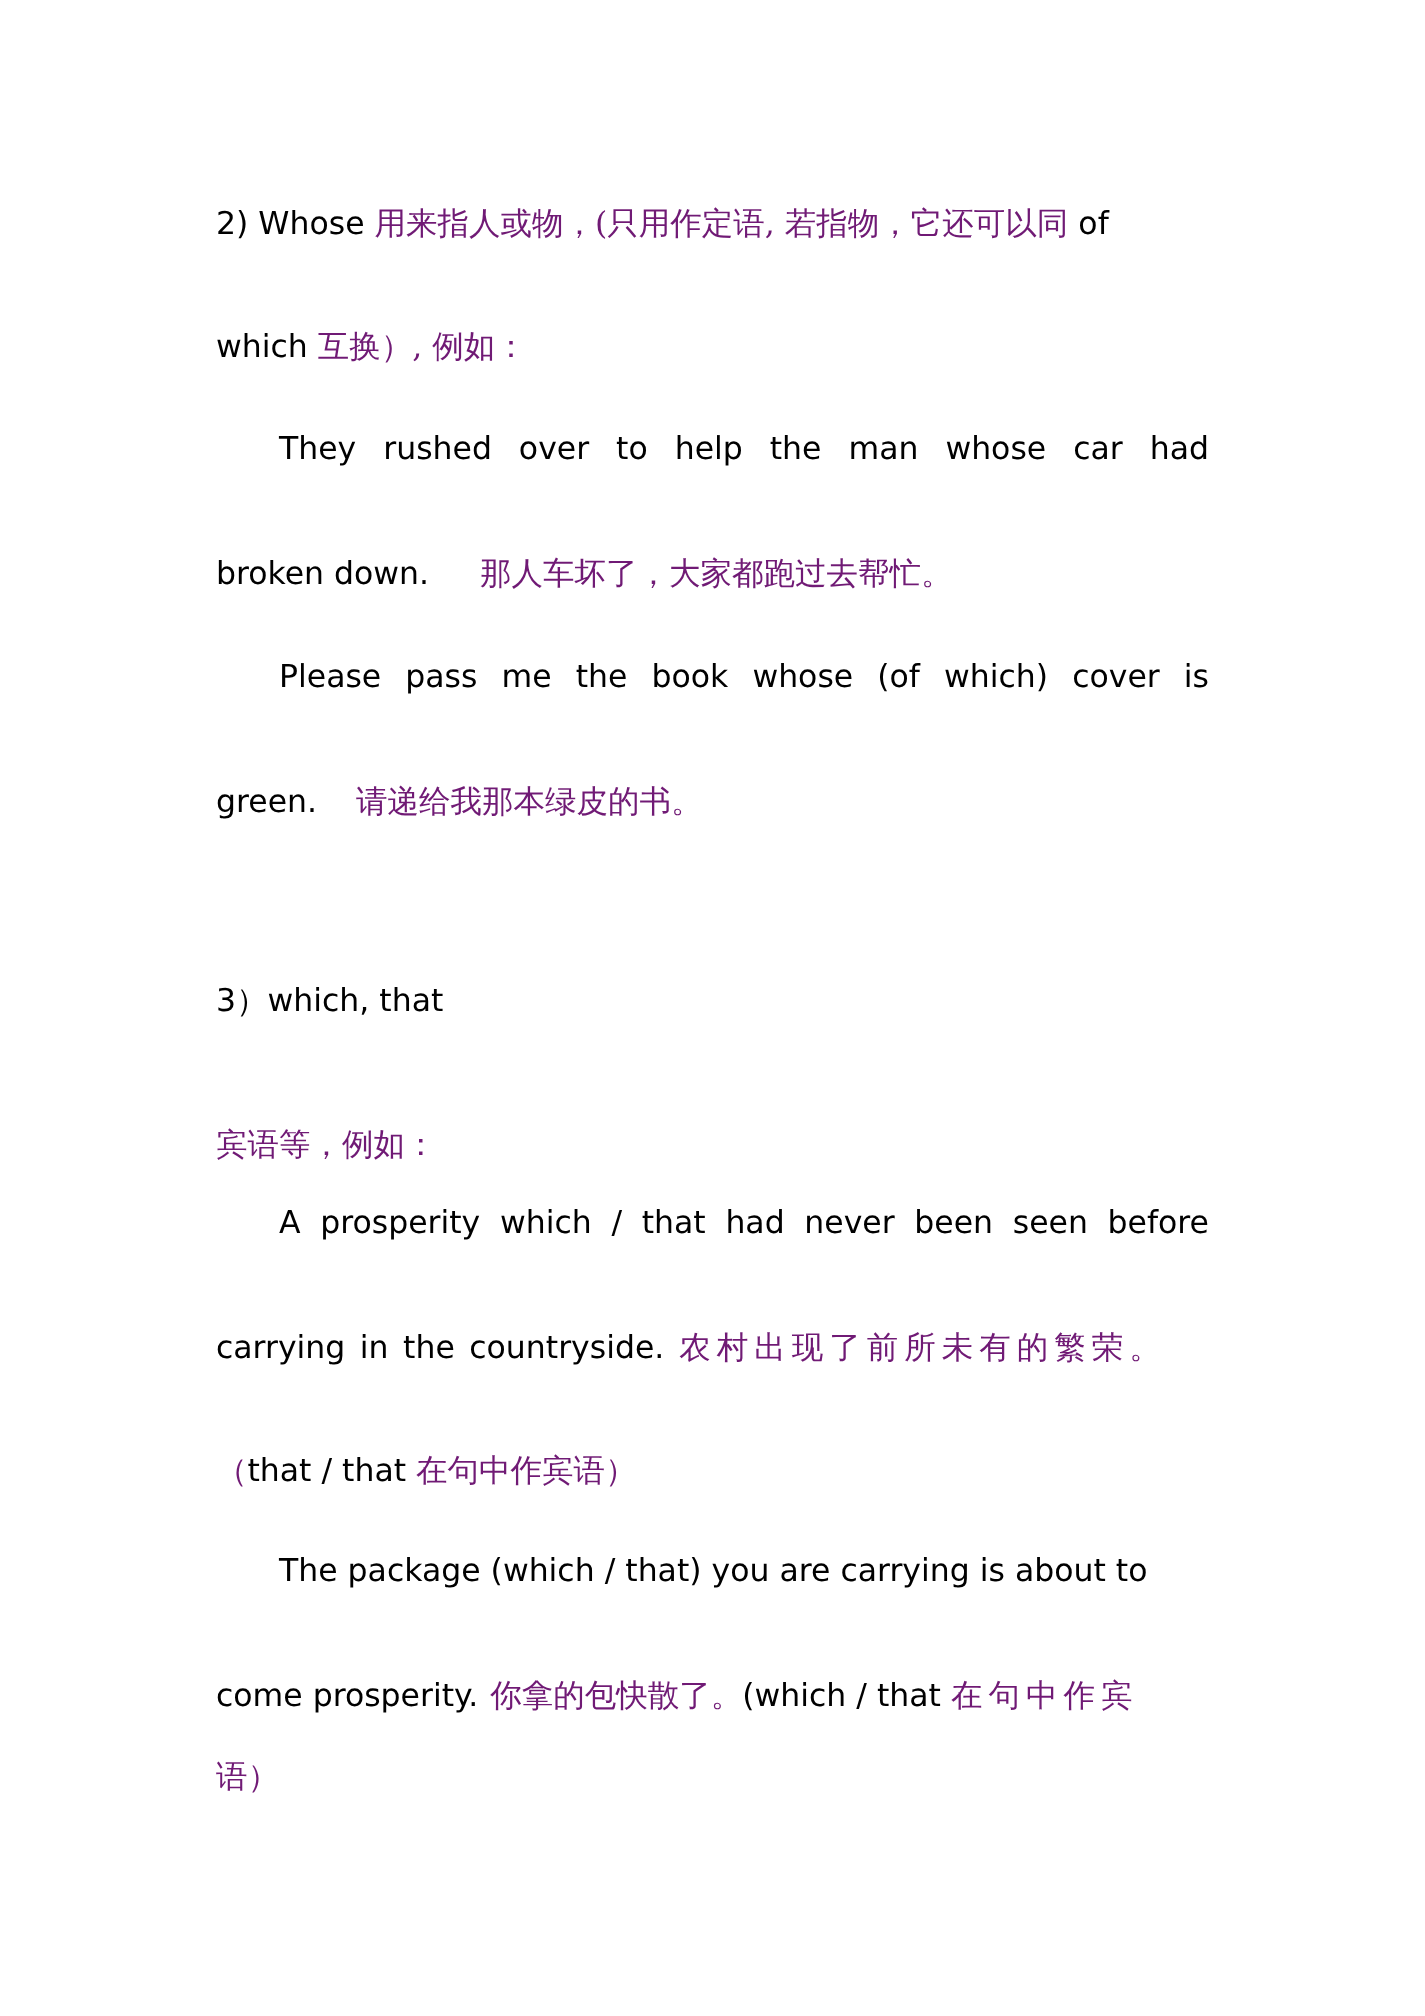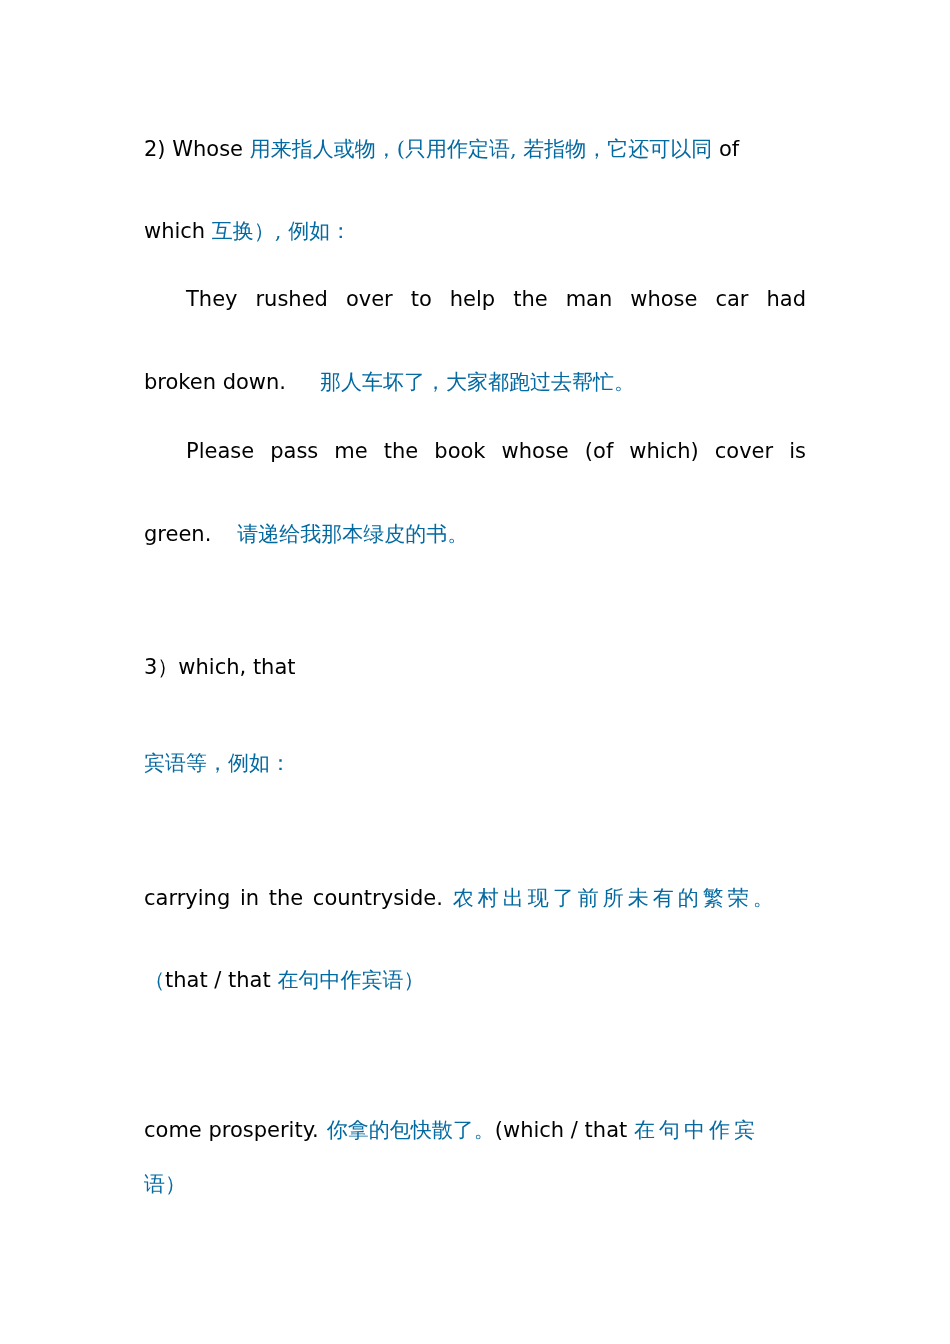--- a/index.html
+++ b/index.html
@@ -31,21 +31,21 @@
       white-space: nowrap;
     }
     .indent { padding-left: 42px; width: 620px; }
     .justify {
       white-space: normal;
       text-align: justify;
       text-align-last: justify;
     }
     .cjk {
       font-family: "DejaVu Serif", serif;
-      color: #0369a1;
+      color: #701a75;
     }
     .wide { letter-spacing: 4px; font-family: Liberation Mono, monospace; }
   </style>
 </head>
 <body>
 
 <div class="page">
 
   <div class="line" style="top:135px;">
     <span>2) Whose </span><span class="cjk">用来指人或物，(只用作定语, 若指物，它还可以同 </span><span>of</span>
@@ -69,27 +69,33 @@
   </div>
 
   <div class="line" style="top:653px;">
     <span>3）which, that</span>
   </div>
 
   <div class="line" style="top:749px;">
     <span class="cjk">宾语等，例如：</span>
   </div>
 
+  <div class="line indent justify" style="top:801px;">
+    <span>A prosperity which / that had never been seen before</span>
+  </div>
   <div class="line" style="top:884px;">
     <span style="word-spacing:3px;">carrying in the countryside.</span><span style="display:inline-block;width:10px;"></span><span class="cjk wide">农村出现了前所未有的繁荣。</span>
   </div>
   <div class="line" style="top:966px;">
     <span class="cjk">（</span><span>that / that </span><span class="cjk">在句中作宾语）</span>
   </div>
 
+  <div class="line indent" style="top:1033px;">
+    <span>The package (which / that) you are carrying is about to</span>
+  </div>
   <div class="line" style="top:1116px;">
     <span>come prosperity.</span><span style="display:inline-block;width:8px;"></span><span class="cjk">你拿的包快散了。</span><span>(which / that </span><span class="cjk wide">在句中作宾</span>
   </div>
   <div class="line" style="top:1170px;">
     <span class="cjk">语）</span>
   </div>
 
 </div>
 
 </body></html>

